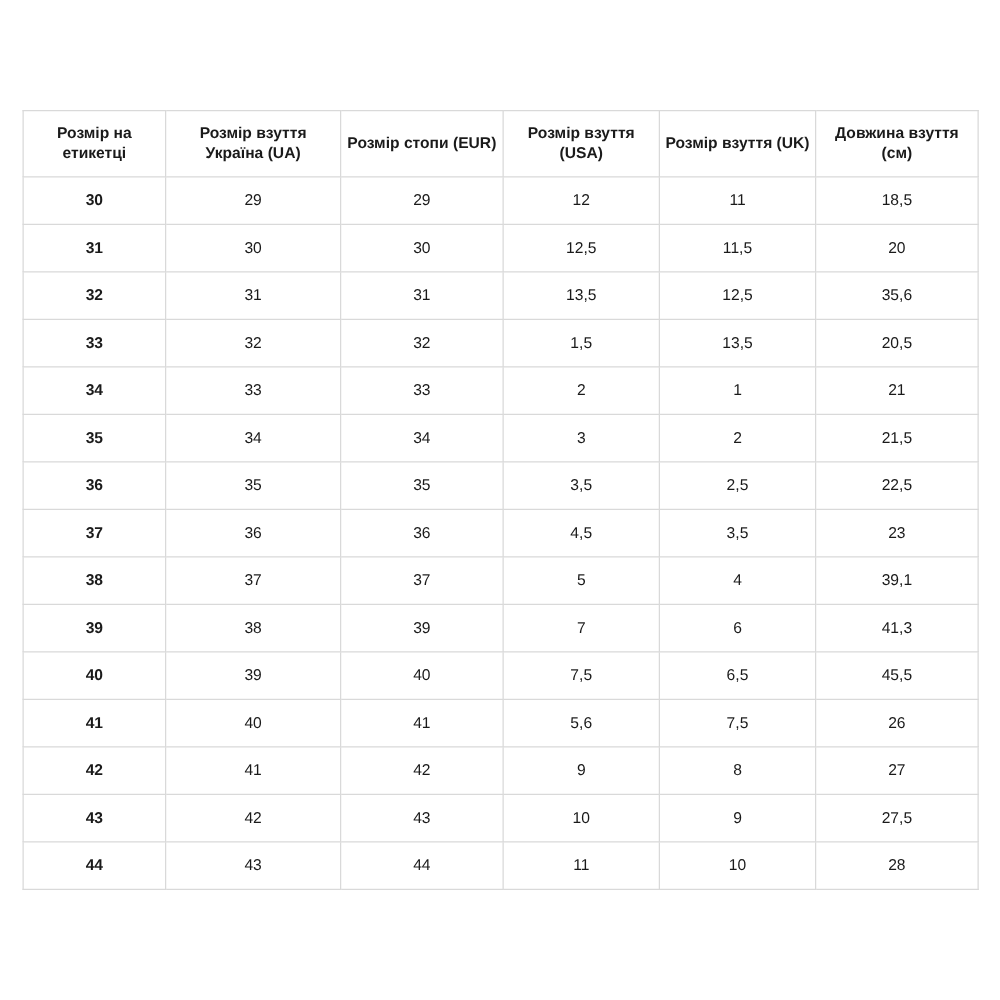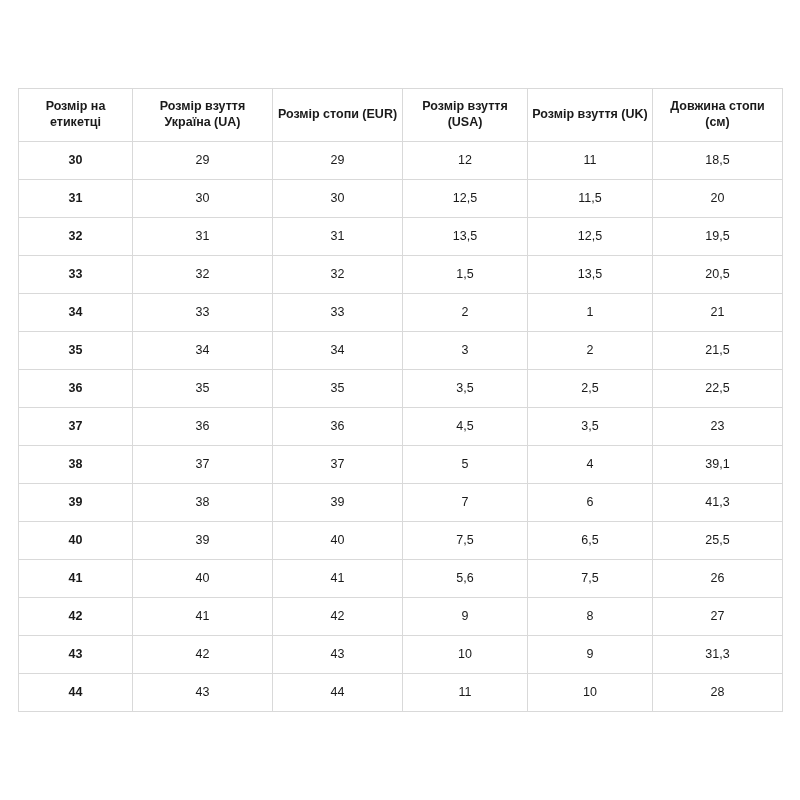--- a/index.html
+++ b/index.html
@@ -71,21 +71,21 @@
           <col class="c4">
           <col class="c5">
       </colgroup>
       <thead>
         <tr>
           <th>Розмір на етикетці</th>
           <th>Розмір взуття Україна (UA)</th>
           <th>Розмір стопи (EUR)</th>
           <th>Розмір взуття (USA)</th>
           <th>Розмір взуття (UK)</th>
-          <th>Довжина стопи (см)</th>
+          <th>Довжина взуття (см)</th>
         </tr>
       </thead>
       <tbody>
         <tr>
           <td class="first-col">30</td>
           <td>29</td>
           <td>29</td>
           <td>12</td>
           <td>11</td>
           <td>18,5</td>
@@ -97,21 +97,21 @@
           <td>12,5</td>
           <td>11,5</td>
           <td>20</td>
         </tr>
         <tr>
           <td class="first-col">32</td>
           <td>31</td>
           <td>31</td>
           <td>13,5</td>
           <td>12,5</td>
-          <td>19,5</td>
+          <td>35,6</td>
         </tr>
         <tr>
           <td class="first-col">33</td>
           <td>32</td>
           <td>32</td>
           <td>1,5</td>
           <td>13,5</td>
           <td>20,5</td>
         </tr>
         <tr>
@@ -161,21 +161,21 @@
           <td>7</td>
           <td>6</td>
           <td>41,3</td>
         </tr>
         <tr>
           <td class="first-col">40</td>
           <td>39</td>
           <td>40</td>
           <td>7,5</td>
           <td>6,5</td>
-          <td>25,5</td>
+          <td>45,5</td>
         </tr>
         <tr>
           <td class="first-col">41</td>
           <td>40</td>
           <td>41</td>
           <td>5,6</td>
           <td>7,5</td>
           <td>26</td>
         </tr>
         <tr>
@@ -185,21 +185,21 @@
           <td>9</td>
           <td>8</td>
           <td>27</td>
         </tr>
         <tr>
           <td class="first-col">43</td>
           <td>42</td>
           <td>43</td>
           <td>10</td>
           <td>9</td>
-          <td>31,3</td>
+          <td>27,5</td>
         </tr>
         <tr>
           <td class="first-col">44</td>
           <td>43</td>
           <td>44</td>
           <td>11</td>
           <td>10</td>
           <td>28</td>
         </tr>
       </tbody>

